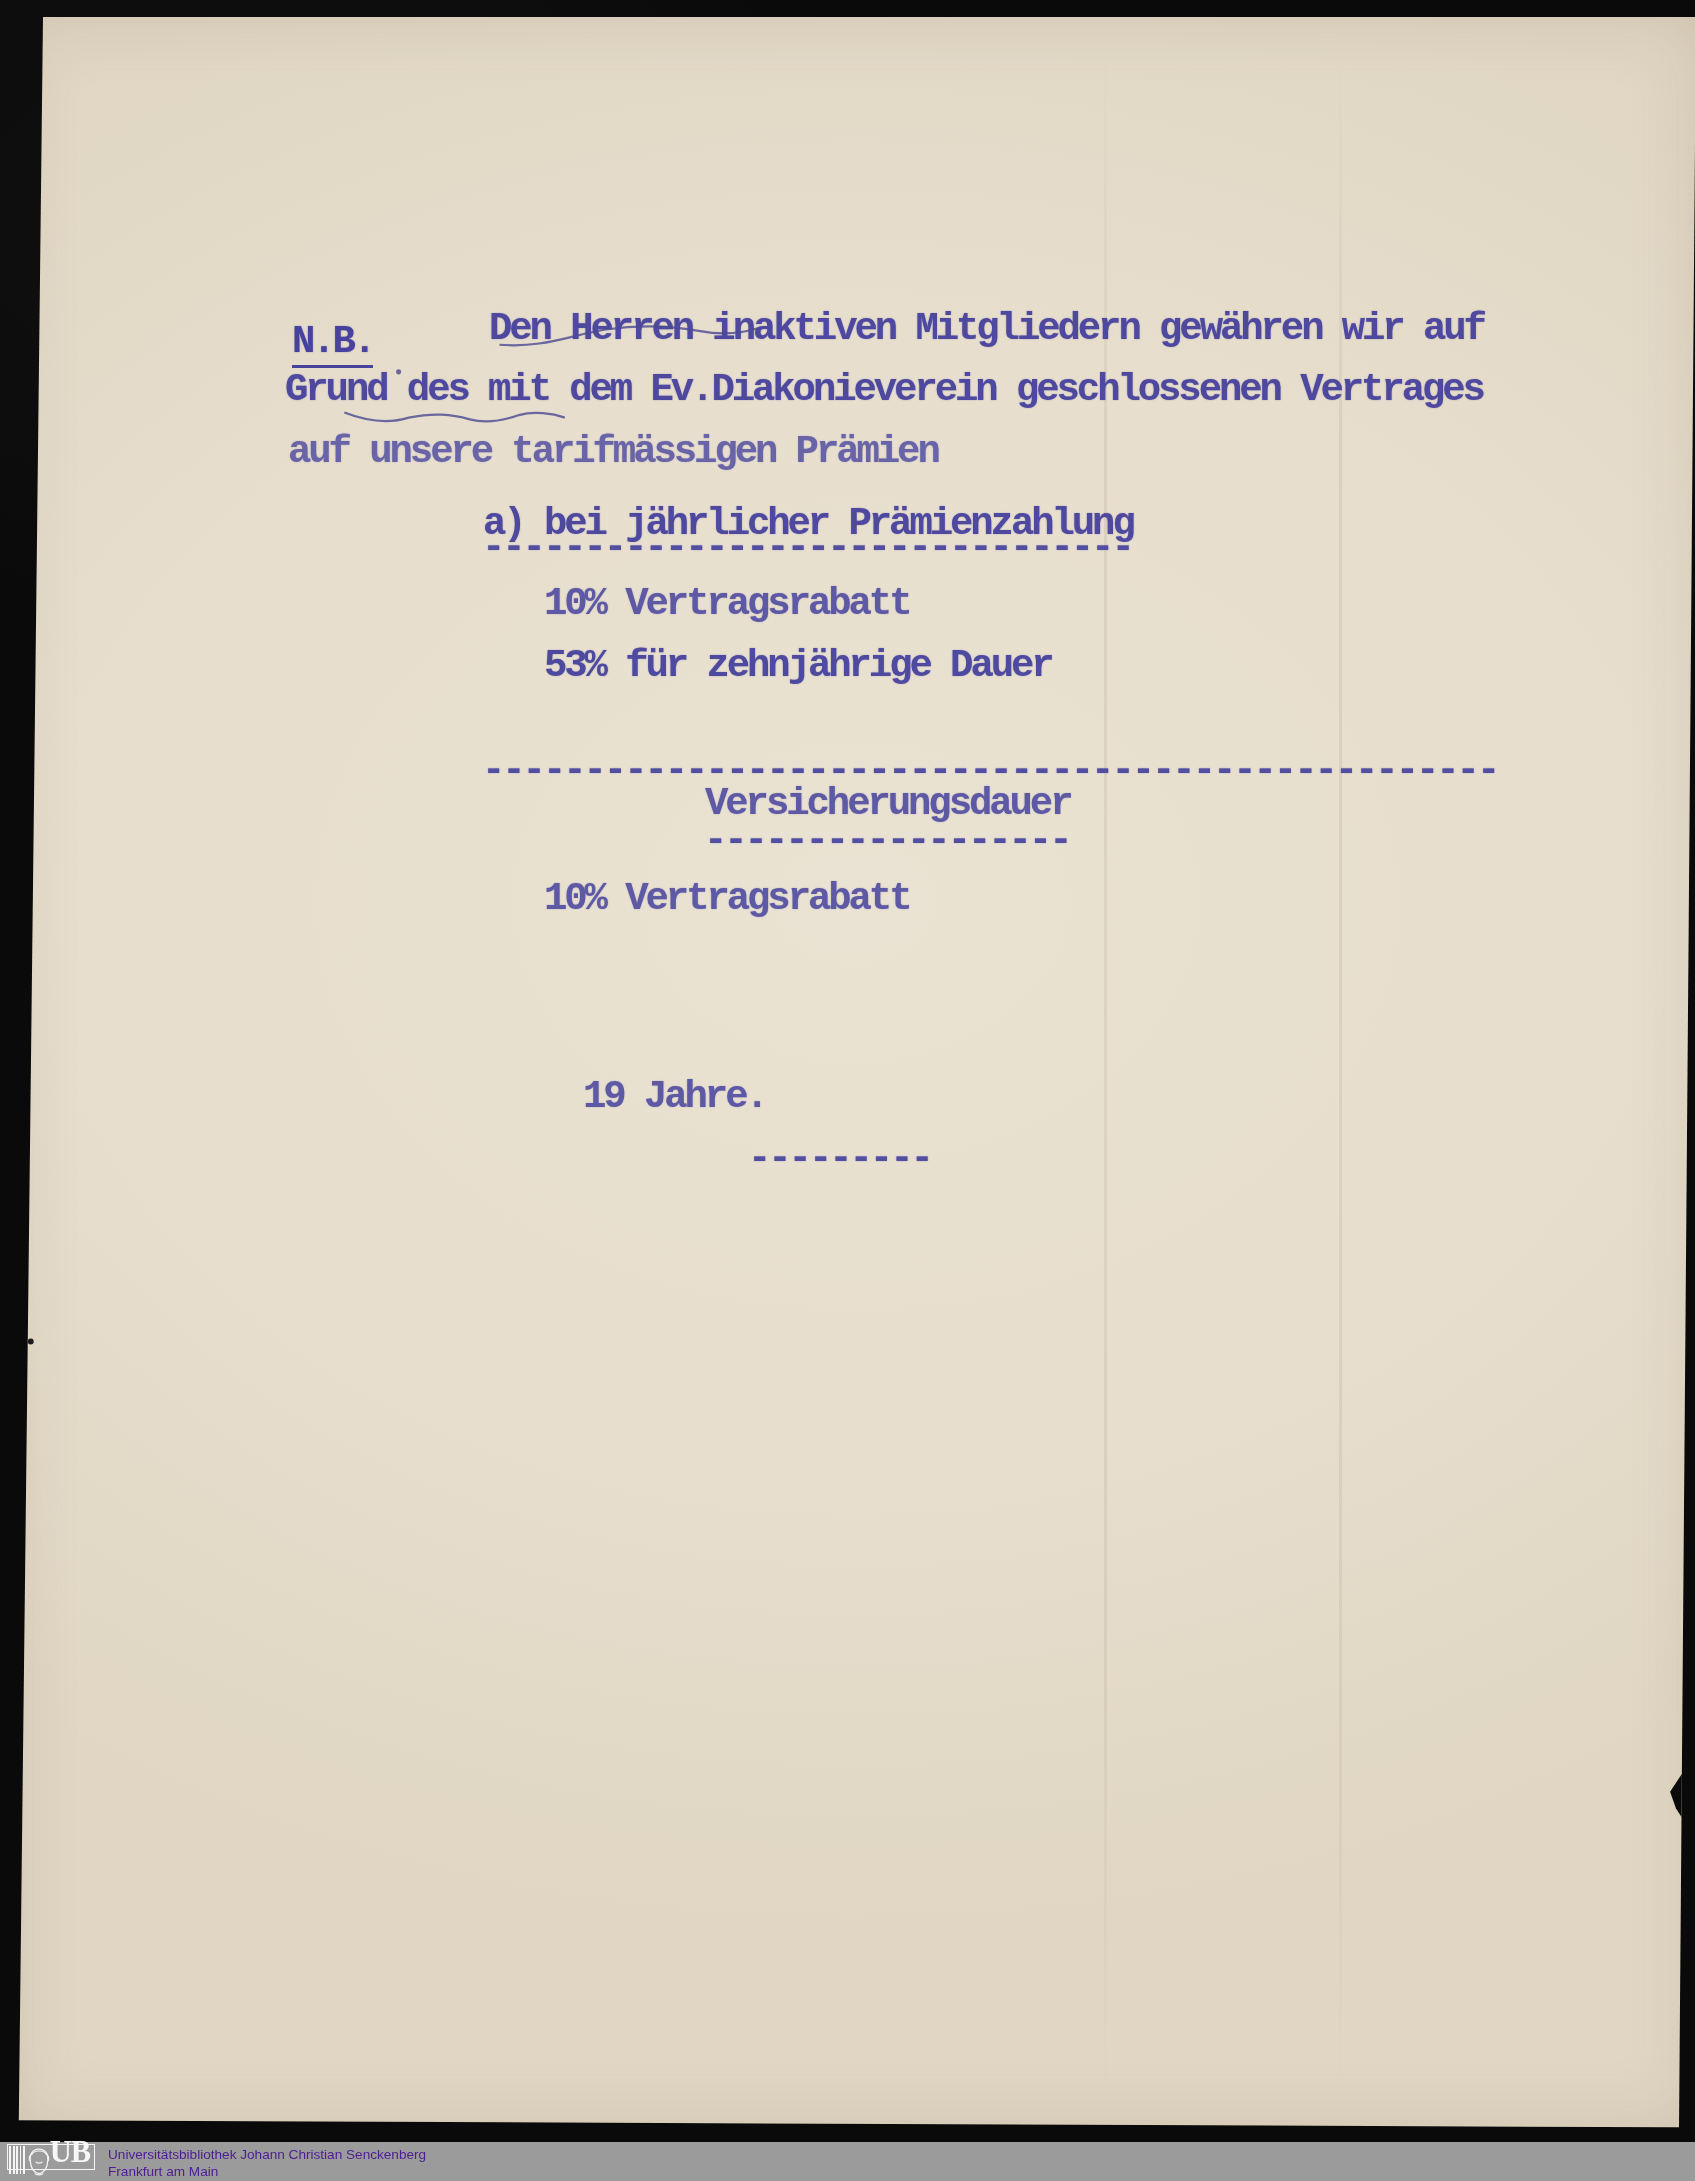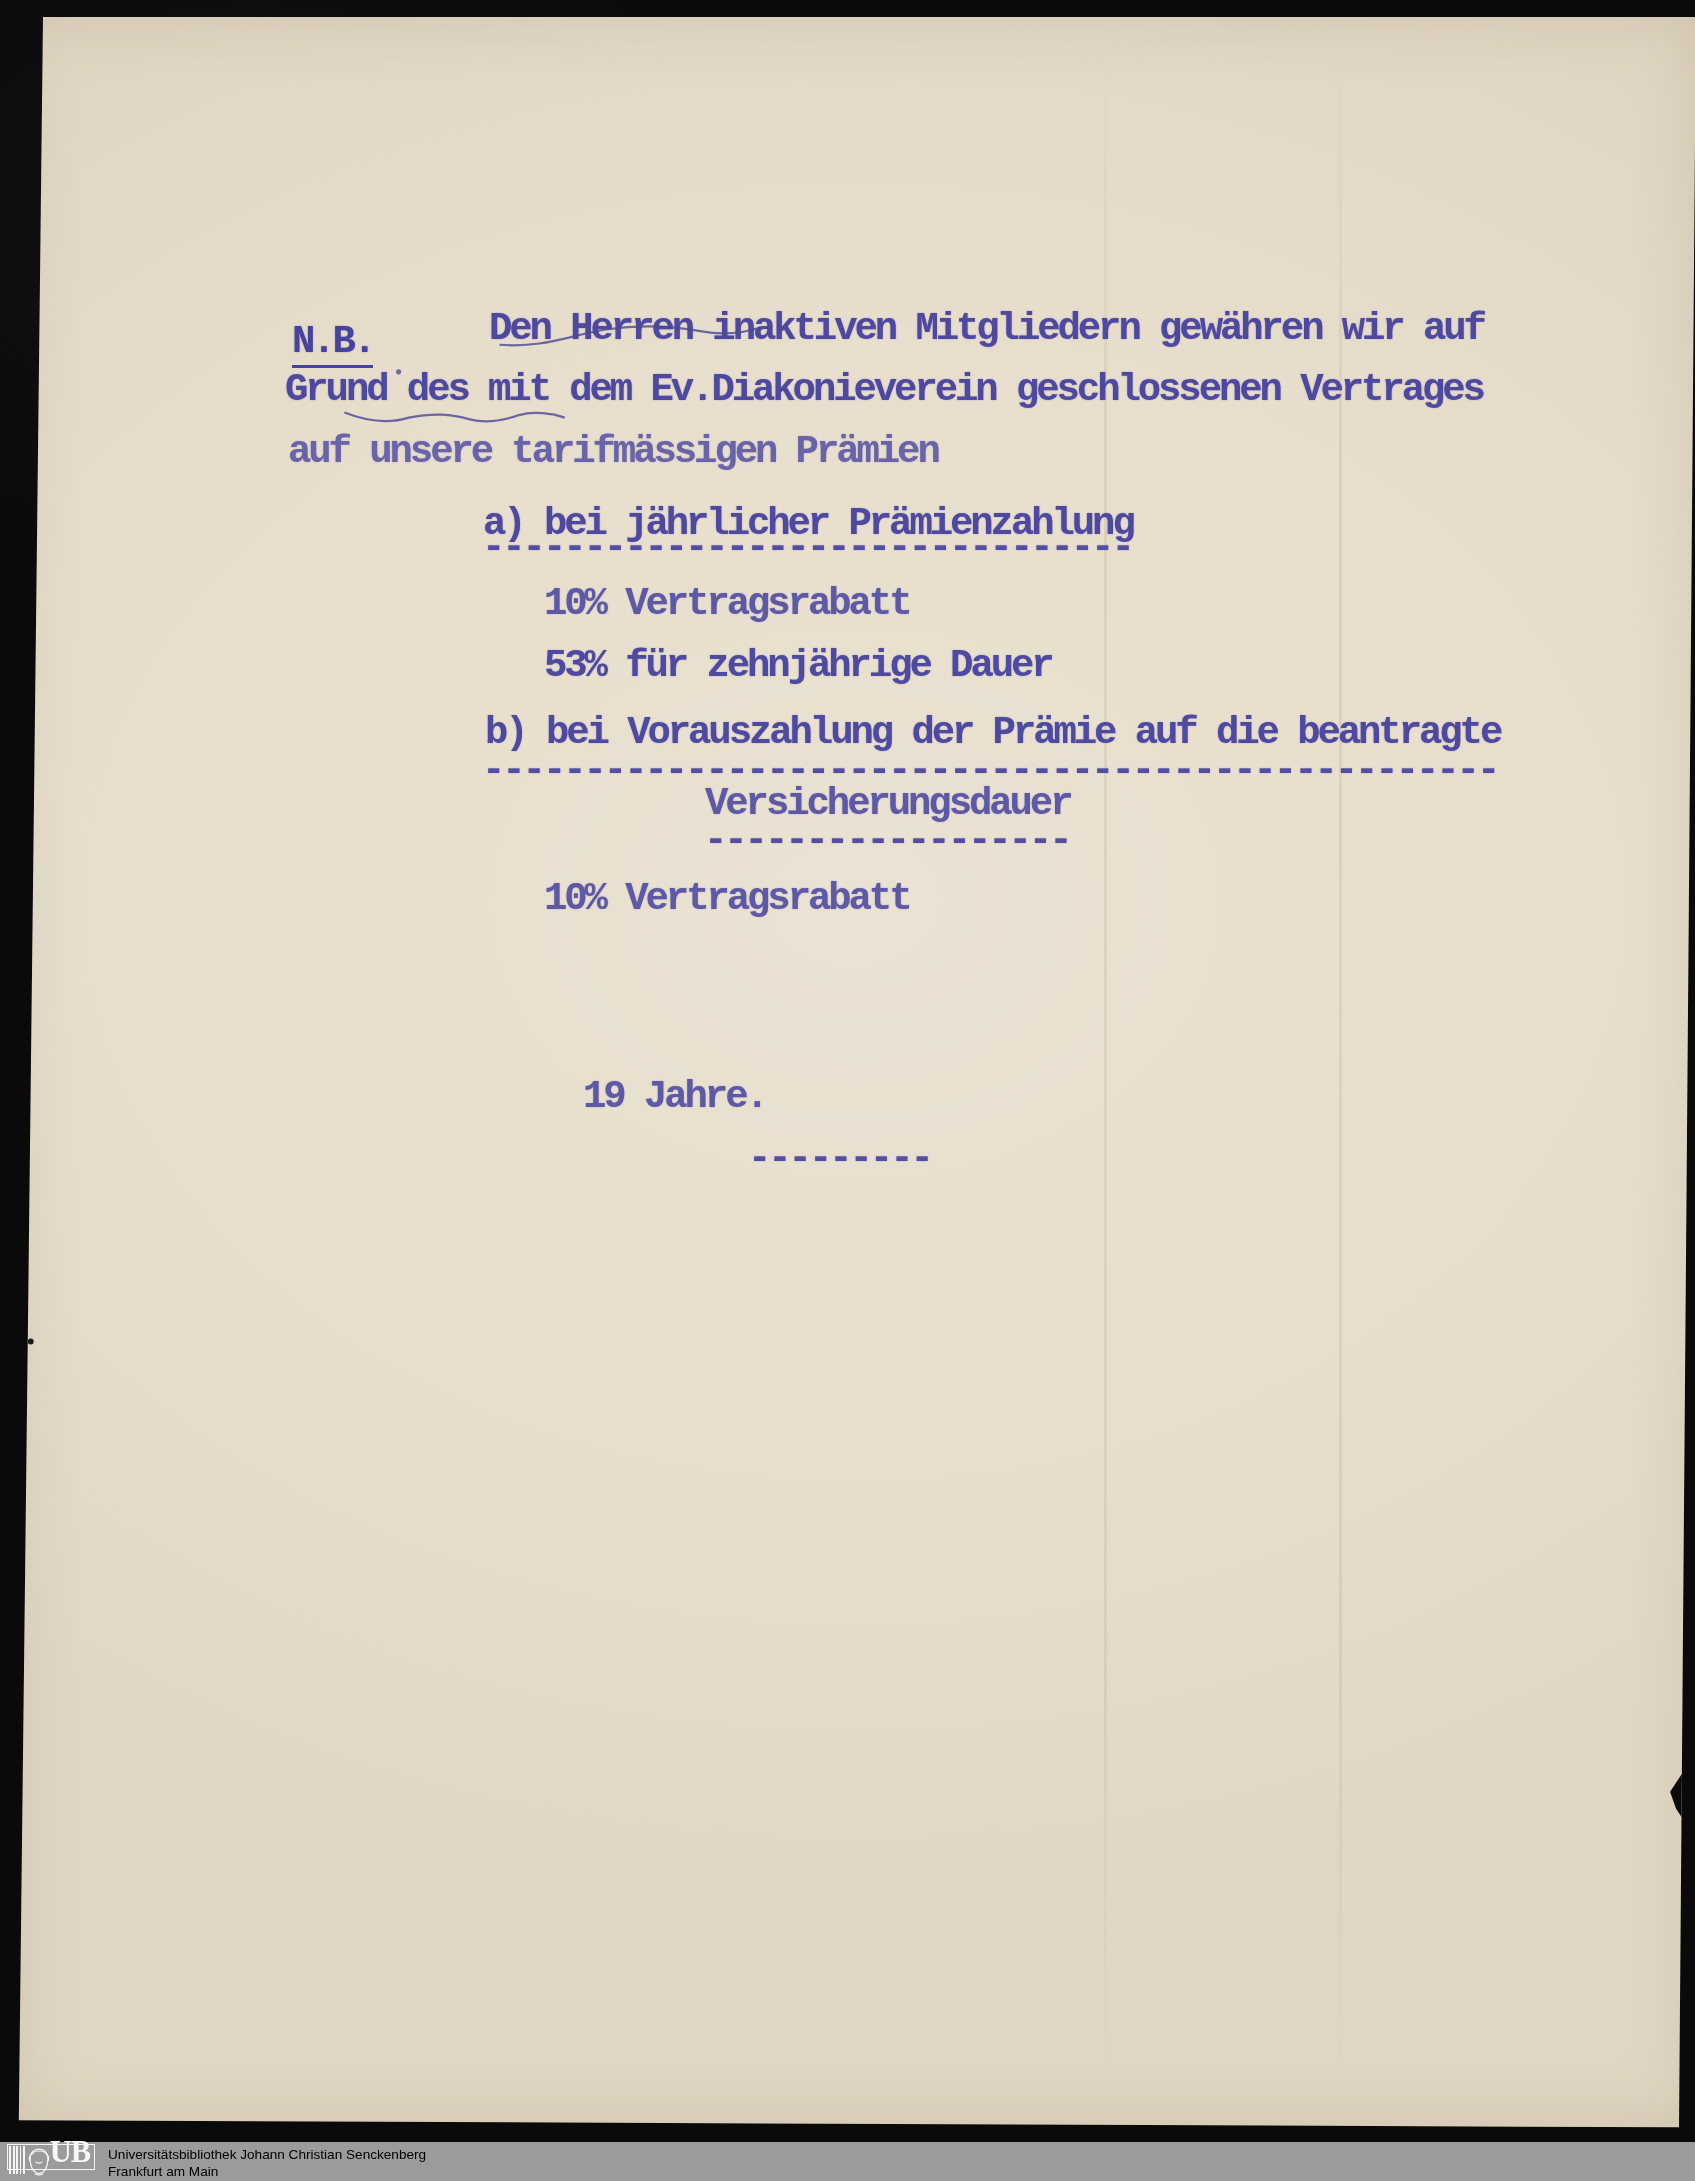--- a/index.html
+++ b/index.html
@@ -56,21 +56,21 @@
   .book-lines{position:absolute;left:1.7px;top:1.7px;height:28px;width:15.3px;}
   .book-lines span{position:absolute;top:0;bottom:0;width:1.7px;background:#f5f5f5;}
   .portrait{position:absolute;left:13.6px;top:0.8px;}
   .ub-monogram{
     position:absolute;right:3.4px;bottom:0.8px;
     font-family:"Liberation Serif", serif;font-weight:700;
     font-size:30.5px;line-height:30.5px;color:#f7f7f7;letter-spacing:-0.8px;
   }
   .footer-text{
     position:absolute;left:108px;top:4.2px;
-    color:#000000;font-size:13.6px;line-height:17px;
+    color:#4c1d95;font-size:13.6px;line-height:17px;
     font-family:"Liberation Sans", sans-serif;
   }
 </style>
 </head>
 <body>
 
 <div class="stage">
 
   <div class="paper">
 
@@ -82,21 +82,20 @@
     <div class="tw f1" style="left:477px;top:295px;">Den Herren inaktiven Mitgliedern gewähren wir auf</div>
     <div class="tw f3" style="left:276px;top:418px;">auf unsere tarifmässigen Prämien</div>
     <div class="tw f1" style="left:273px;top:356px;">Grund des mit dem Ev.Diakonieverein geschlossenen Vertrages</div>
 
     <div class="tw f1" style="left:471px;top:490px;">a) bei jährlicher Prämienzahlung</div>
     <div class="tw dashrow" style="left:470px;top:514px;">--------------------------------</div>
 
     <div class="tw f2" style="left:532px;top:570px;">10% Vertragsrabatt</div>
     <div class="tw f1" style="left:532px;top:632px;">53% für zehnjährige Dauer</div>
 
-    <div class="tw f1" style="left:473px;top:699px;">b) bei Vorauszahlung der Prämie auf die beantragte</div>
     <div class="tw dashrow" style="left:470px;top:737px;">--------------------------------------------------</div>
 
     <div class="tw f2" style="left:693px;top:770px;">Versicherungsdauer</div>
     <div class="tw dashrow" style="left:692px;top:807px;">------------------</div>
 
     <div class="tw f2" style="left:532px;top:865px;">10% Vertragsrabatt</div>
 
     <div class="tw f2" style="left:571px;top:1063px;">19 Jahre.</div>
 
     <div class="tw dashrow" style="left:736px;top:1125px;">---------</div>

